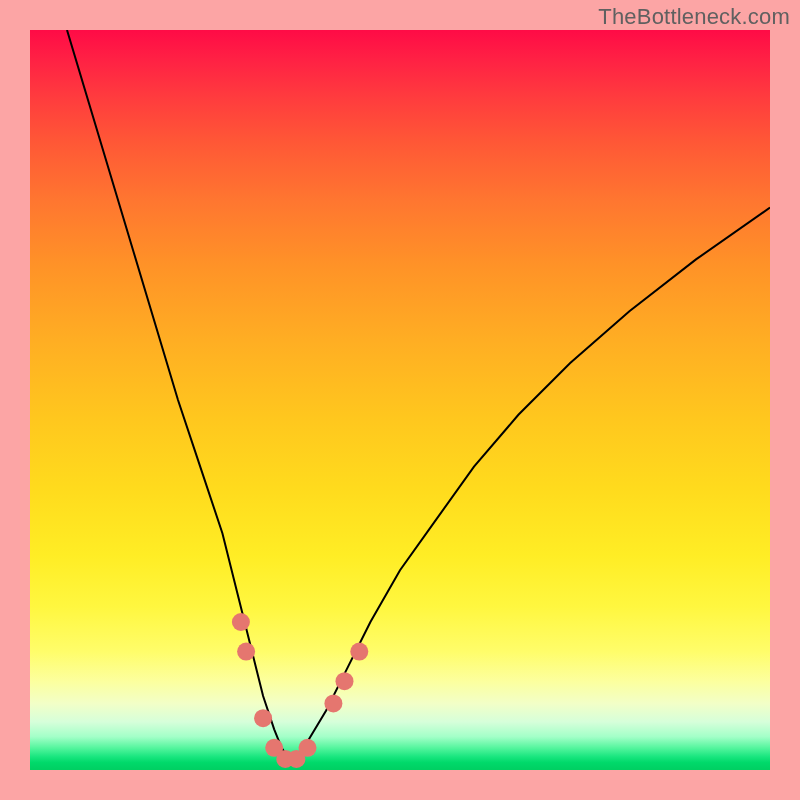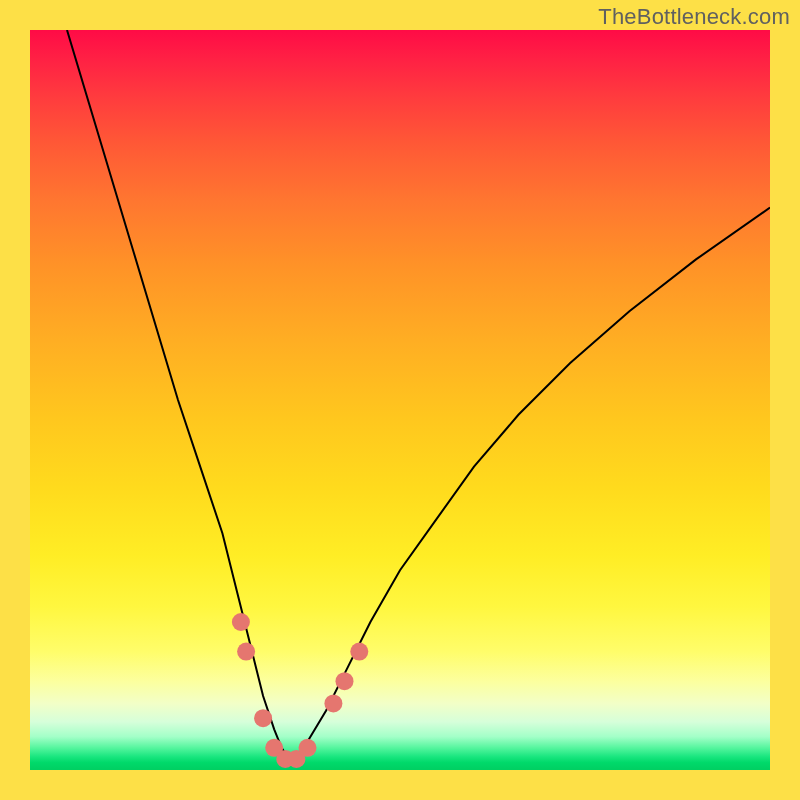--- a/index.html
+++ b/index.html
@@ -8,21 +8,21 @@
     width: 800px;
     height: 800px;
     overflow: hidden;
     background: #000;
     font-family: Arial, Helvetica, sans-serif;
   }
   .frame {
     position: relative;
     width: 800px;
     height: 800px;
-    background: #fde047;
+    background: #fca5a5;
   }
   .watermark {
     position: absolute;
     top: 4px;
     right: 10px;
     color: #606060;
     font-size: 22px;
     font-weight: 500;
     letter-spacing: 0.2px;
     z-index: 10;

